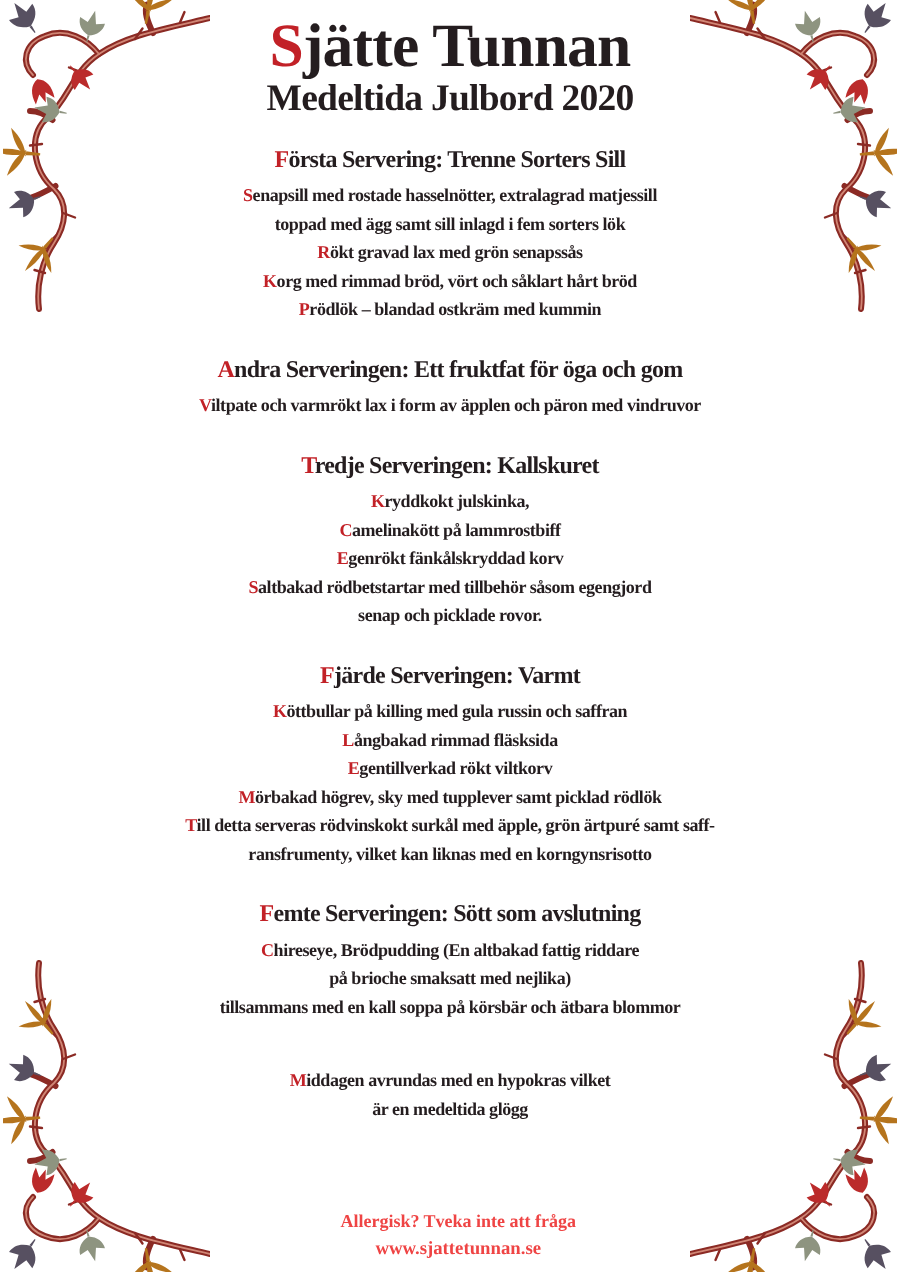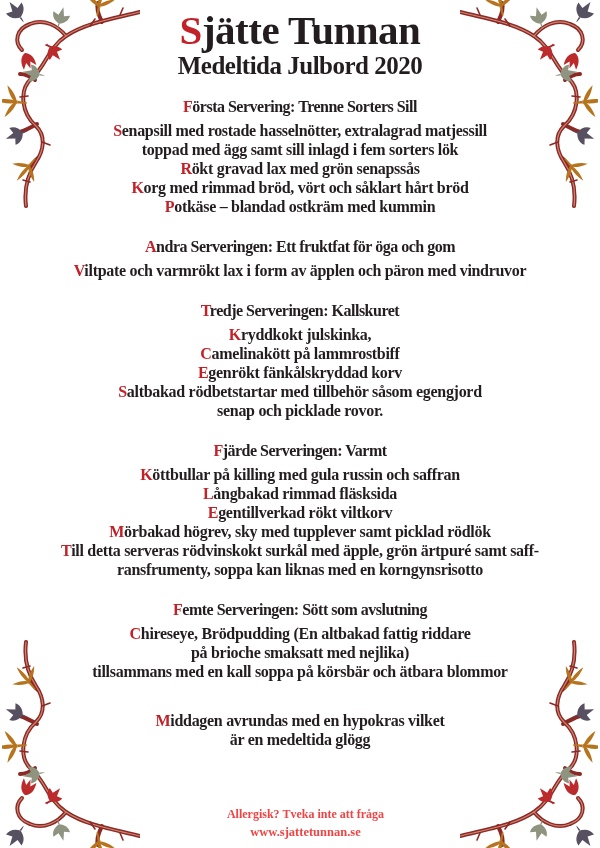--- a/index.html
+++ b/index.html
@@ -23,21 +23,21 @@
   .subtitle {
     font-size:25px; font-weight:bold;
     margin:-2px 0 0 0; letter-spacing:-0.5px;
   }
   h2.section-heading {
     font-size:16px; font-weight:bold;
     margin:22px 0 5px 0; letter-spacing:-0.5px;
   }
   .section-1 h2.section-heading { margin-top:18px; }
   p.line {
-    font-size:16px; line-height:19px;
+    font-size:12px; line-height:19px;
     margin:0; letter-spacing:-0.3px;
     font-weight:bold;
   }
   .ini { color:#c22127; }
   .closing { margin-top:30px; }
   .footer {
     position:absolute; bottom:8px; left:0; right:0;
     text-align:center; color:#ef4444; z-index:2;margin-left:11px;
   }
   .footer .note { font-size:12px; font-weight:bold; margin:0; }
@@ -121,21 +121,21 @@
 <div class="content">
   <h1 class="title"><span class="ini">S</span><span>jätte Tunnan</span></h1>
   <div class="subtitle">Medeltida Julbord 2020</div>
 
   <section class="section-1">
     <h2 class="section-heading"><span class="ini">F</span><span>örsta Servering: Trenne Sorters Sill</span></h2>
     <p class="line"><span class="ini">S</span><span>enapsill med rostade hasselnötter, extralagrad matjessill</span></p>
     <p class="line"><span class="ini"></span><span>toppad med ägg samt sill inlagd i fem sorters lök</span></p>
     <p class="line"><span class="ini">R</span><span>ökt gravad lax med grön senapssås</span></p>
     <p class="line"><span class="ini">K</span><span>org med rimmad bröd, vört och såklart hårt bröd</span></p>
-    <p class="line"><span class="ini">P</span><span>otkäse – blandad ostkräm med kummin</span></p>
+    <p class="line"><span class="ini">P</span><span>rödlök – blandad ostkräm med kummin</span></p>
   </section>
 
   <section>
     <h2 class="section-heading"><span class="ini">A</span><span>ndra Serveringen: Ett fruktfat för öga och gom</span></h2>
     <p class="line"><span class="ini">V</span><span>iltpate och varmrökt lax i form av äpplen och päron med vindruvor</span></p>
   </section>
 
   <section>
     <h2 class="section-heading"><span class="ini">T</span><span>redje Serveringen: Kallskuret</span></h2>
     <p class="line"><span class="ini">K</span><span>ryddkokt julskinka,</span></p>
@@ -145,21 +145,21 @@
     <p class="line"><span class="ini"></span><span>senap och picklade rovor.</span></p>
   </section>
 
   <section>
     <h2 class="section-heading"><span class="ini">F</span><span>järde Serveringen: Varmt</span></h2>
     <p class="line"><span class="ini">K</span><span>öttbullar på killing med gula russin och saffran</span></p>
     <p class="line"><span class="ini">L</span><span>ångbakad rimmad fläsksida</span></p>
     <p class="line"><span class="ini">E</span><span>gentillverkad rökt viltkorv</span></p>
     <p class="line"><span class="ini">M</span><span>örbakad högrev, sky med tupplever samt picklad rödlök</span></p>
     <p class="line"><span class="ini">T</span><span>ill detta serveras rödvinskokt surkål med äpple, grön ärtpuré samt saff-</span></p>
-    <p class="line"><span class="ini"></span><span>ransfrumenty, soppa kan liknas med en korngynsrisotto</span></p>
+    <p class="line"><span class="ini"></span><span>ransfrumenty, vilket kan liknas med en korngynsrisotto</span></p>
   </section>
 
   <section>
     <h2 class="section-heading"><span class="ini">F</span><span>emte Serveringen: Sött som avslutning</span></h2>
     <p class="line"><span class="ini">C</span><span>hireseye, Brödpudding (En altbakad fattig riddare</span></p>
     <p class="line"><span class="ini"></span><span>på brioche smaksatt med nejlika)</span></p>
     <p class="line"><span class="ini"></span><span>tillsammans med en kall soppa på körsbär och ätbara blommor</span></p>
   </section>
 
   <div class="closing">

